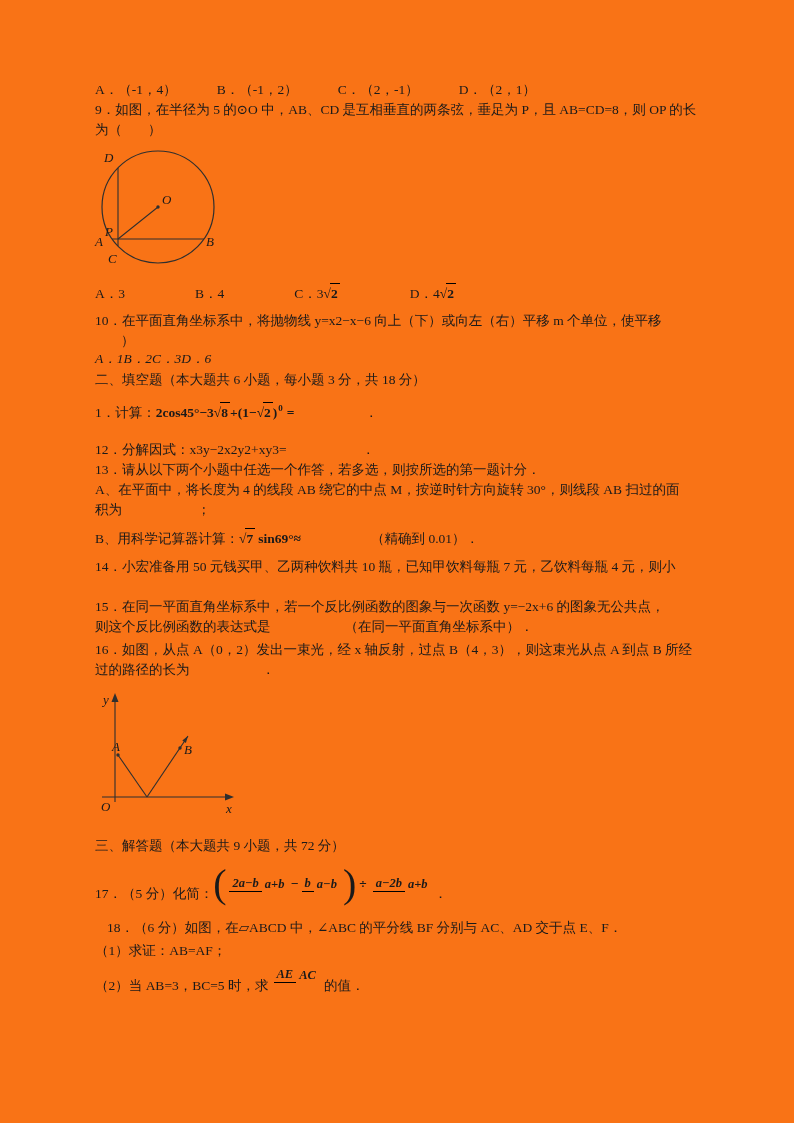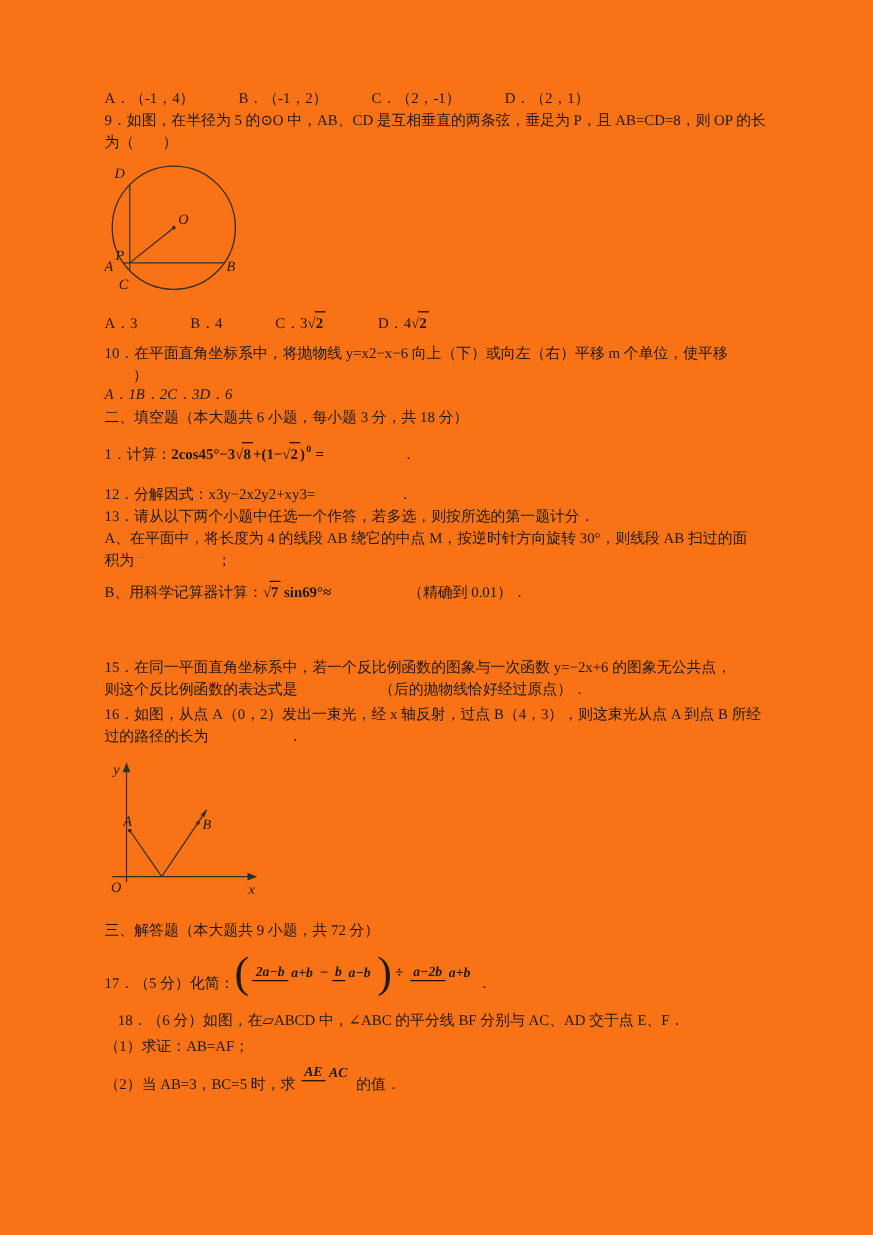--- a/index.html
+++ b/index.html
@@ -55,21 +55,21 @@
     <line x1="26" y1="95" x2="66" y2="63" stroke="#2f2f2f" stroke-width="1.1"></line>
     <circle cx="66" cy="63" r="1.7" fill="#2f2f2f"></circle>
     <text class="dlab" x="12" y="18">D</text>
     <text class="dlab" x="70" y="60">O</text>
     <text class="dlab" x="3" y="102">A</text>
     <text class="dlab" x="13" y="92">P</text>
     <text class="dlab" x="114" y="102">B</text>
     <text class="dlab" x="16" y="119">C</text>
   </svg>
 
-  <div class="blk row" style="left:95px; top:283px; gap:48px;">
+  <div class="blk row" style="left:95px; top:283px; gap:70px;">
     <span>A．3</span>
     <span>B．4</span>
     <span class="row">
       <span>C．3</span>
       <span class="sqrt">
           <span class="rsign">√</span>
           <span class="rbody">2</span>
         </span>
     </span>
     <span class="row">
@@ -139,28 +139,29 @@
     <span class="sqrt">
         <span class="rsign">√</span>
         <span class="rbody">7</span>
       </span>
     <span class="bmath" style="margin-left:3px;">sin69°≈</span>
     <span class="sp" style="width:70px"></span>
     <span>（精确到 0.01）．</span>
   </div>
 
   <div class="blk" style="left:95px; top:557px;">
+    <div>14．小宏准备用 50 元钱买甲、乙两种饮料共 10 瓶，已知甲饮料每瓶 7 元，乙饮料每瓶 4 元，则小</div>
   </div>
 
   <div class="blk" style="left:95px; top:597px;">
     <div>15．在同一平面直角坐标系中，若一个反比例函数的图象与一次函数 y=−2x+6 的图象无公共点，</div>
     <div class="row">
       <span>则这个反比例函数的表达式是</span>
       <span class="sp" style="width:74px"></span>
-      <span>（后的抛物线恰好经过原点）．</span>
+      <span>（在同一平面直角坐标系中）．</span>
     </div>
   </div>
 
   <div class="blk" style="left:95px; top:640px;">
     <div>16．如图，从点 A（0，2）发出一束光，经 x 轴反射，过点 B（4，3），则这束光从点 A 到点 B 所经</div>
     <div class="row">
       <span>过的路径的长为</span>
       <span class="sp" style="width:72px"></span>
       <span>．</span>
     </div>

